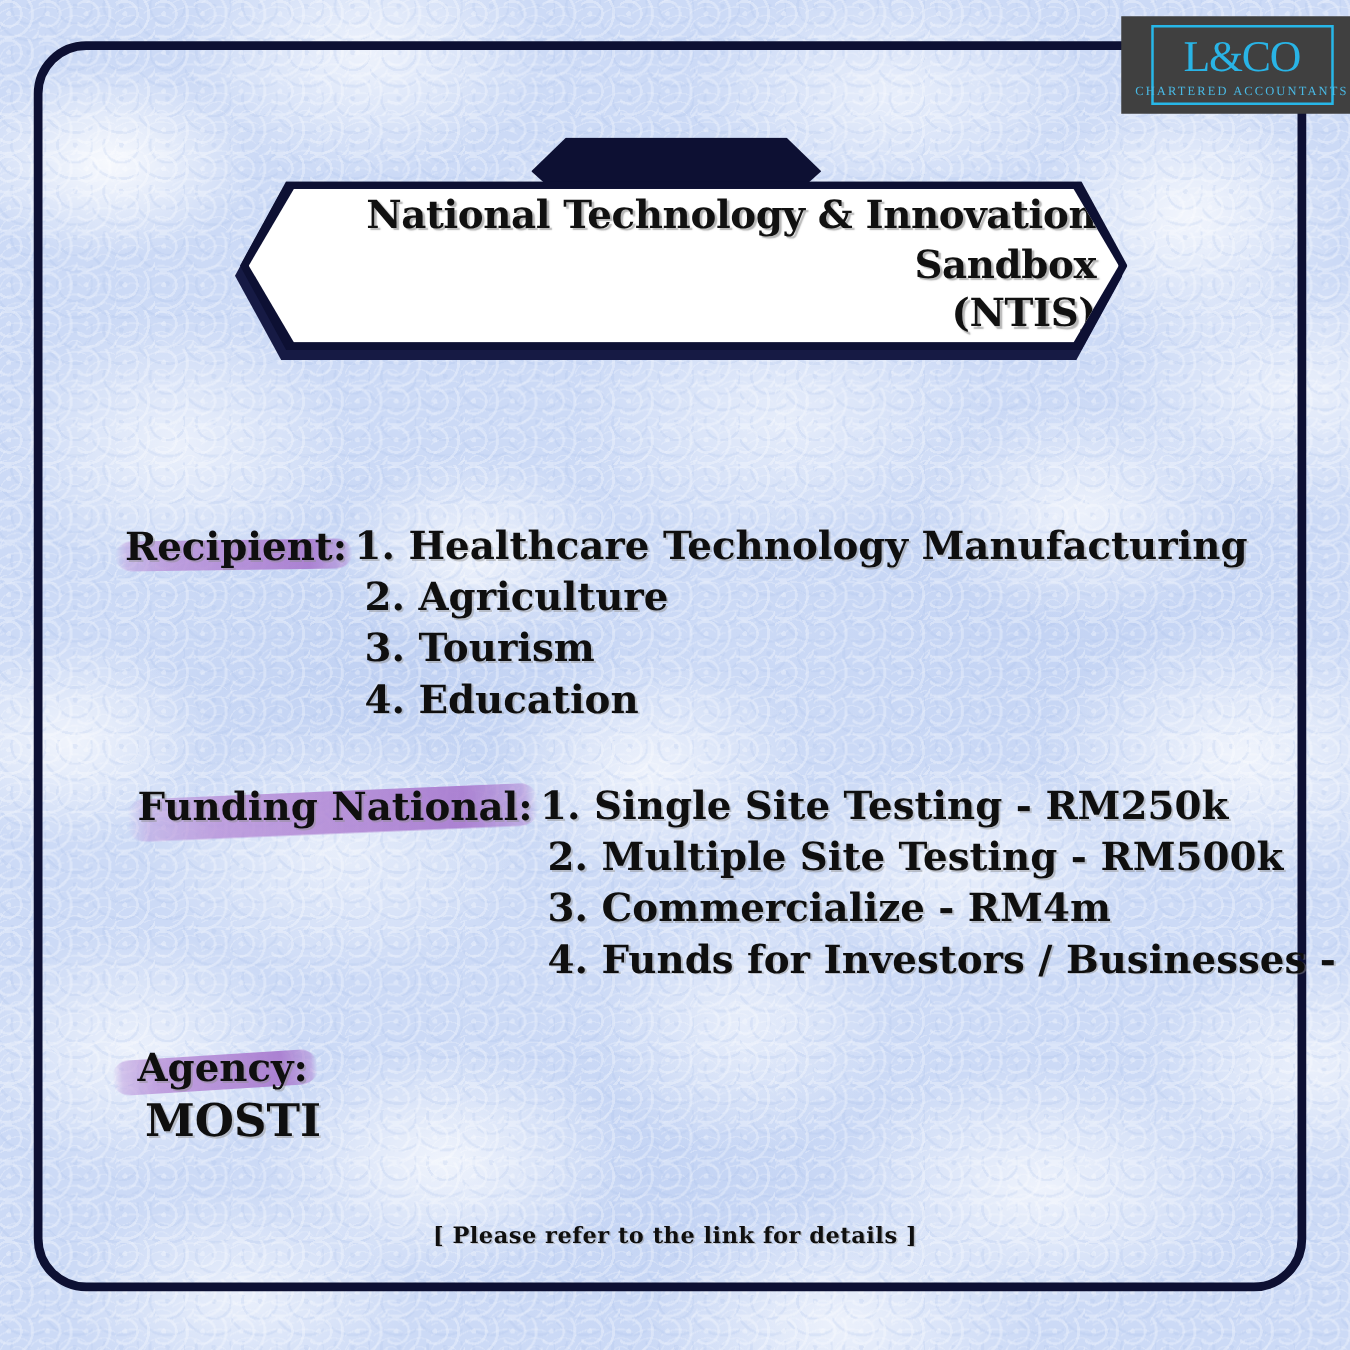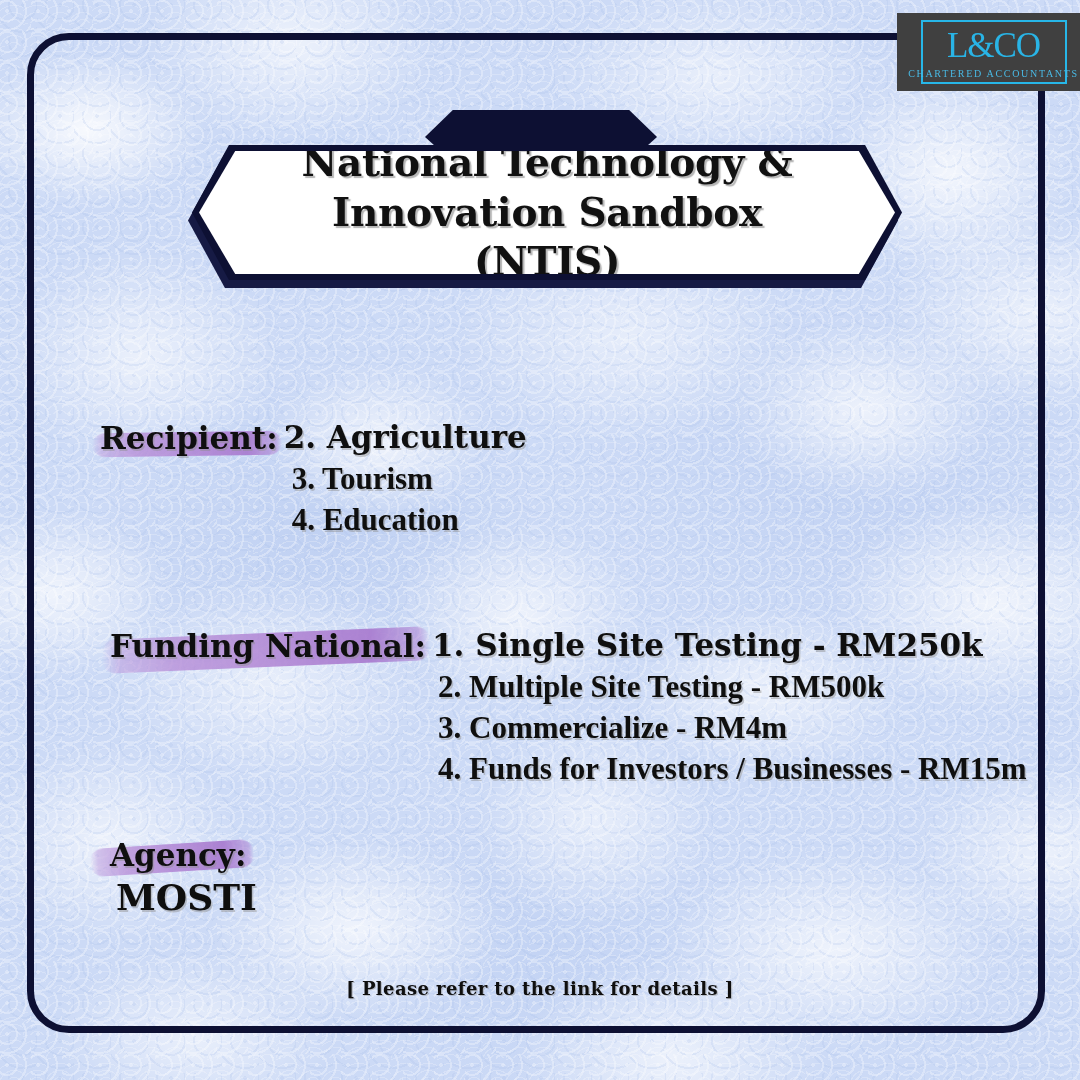--- a/index.html
+++ b/index.html
@@ -177,24 +177,24 @@
     height: 123px;
     background: #ffffff;
     clip-path: polygon(5.2% 0, 94.8% 0, 100% 50%, 94.8% 100%, 5.2% 100%, 0 50%);
     display: flex;
     align-items: center;
     justify-content: center;
   }
   .banner-title {
     font-family: "DejaVu Serif", "Liberation Serif", serif;
     font-weight: bold;
-    font-size: 39px;
+    font-size: 31px;
     line-height: 1.28;
     color: #111111;
-    text-align: center;
+    text-align: right;
     letter-spacing: -0.3px;
     text-shadow: 2px 2px 1px rgba(120,120,120,.55);
     padding: 0 18px;
   }
 
   
   .content {
     position: absolute;
     left: 0;
     top: 0;
@@ -270,21 +270,20 @@
     font-family: "DejaVu Serif", "Liberation Serif", serif;
     font-weight: bold;
     font-size: 31px;
     line-height: 41px;
     color: #0f0f0f;
     white-space: nowrap;
     text-shadow: 1.5px 1.5px 0.5px rgba(140,140,140,.45);
   }
   .list.indented .list-item + .list-item {
     padding-left: 6px;
-    font-family: Liberation Serif, serif;
   }
 
   #section-recipient { left: 100px; top: 417px; }
   #section-recipient .list .list-item + .list-item { padding-left: 8px; }
 
   #section-funding { left: 110px; top: 625px; }
   #section-funding .list .list-item + .list-item { padding-left: 6px; }
 
   #section-agency { left: 110px; top: 834px; flex-direction: column; }
   #section-agency .inline-value {
@@ -345,20 +344,21 @@
   </div>
 
   <div class="content">
 
     <div class="section" id="section-recipient">
       <span class="label-wrap">
         <span class="brush b-recipient"></span>
         <span class="label-text">Recipient:</span>
       </span>
       <div class="list indented">
+        <div class="list-item">1. Healthcare Technology Manufacturing</div>
         <div class="list-item">2. Agriculture</div>
         <div class="list-item">3. Tourism</div>
         <div class="list-item">4. Education</div>
       </div>
     </div>
 
     <div class="section" id="section-funding">
       <span class="label-wrap">
         <span class="brush b-funding"></span>
         <span class="label-text">Funding National:</span>

